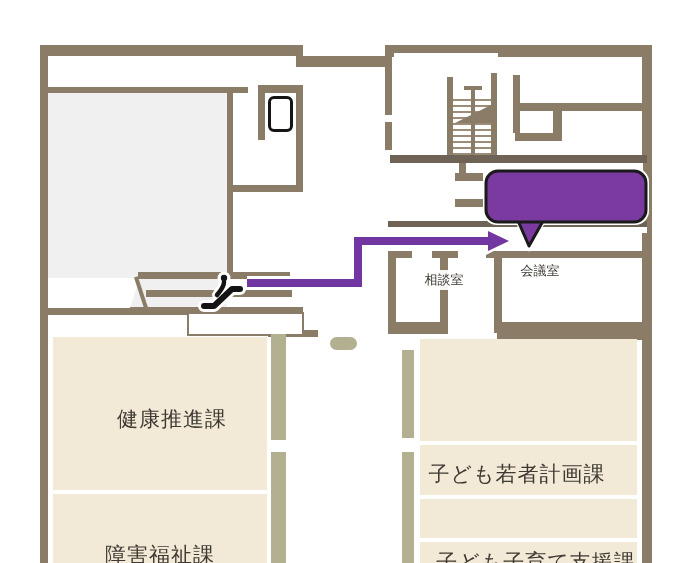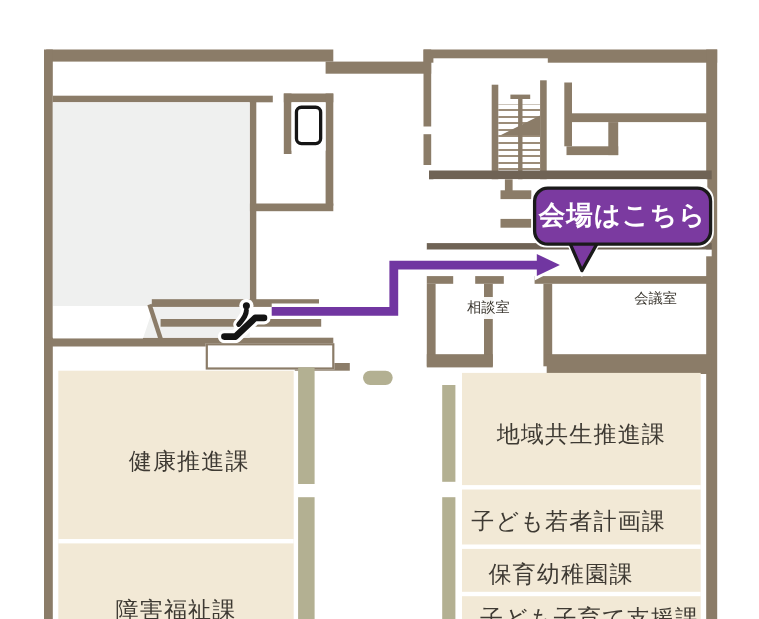--- a/index.html
+++ b/index.html
@@ -127,25 +127,22 @@
     <path d="M26,12 C26,17 23,20 19,25" fill="none" stroke="#141414" stroke-width="4.5" stroke-linecap="round"></path>
     <circle cx="26" cy="8" r="3.2" fill="#141414"></circle>
   </svg>
 
   <svg class="abs" style="left:470px;top:158px;" width="200" height="100" viewBox="470 158 200 100">
     <rect x="483" y="168" width="166" height="57" rx="14" fill="#ffffff"></rect>
     <polygon points="511,212 551,212 529,252" fill="#ffffff"></polygon>
     <polygon points="515,214 547,214 529,246" fill="#7b3aa0" stroke="#1a1a1a" stroke-width="3" stroke-linejoin="round"></polygon>
     <rect x="486" y="171" width="160" height="51" rx="12" fill="#7b3aa0" stroke="#1a1a1a" stroke-width="3"></rect>
   </svg>
-  <div class="bubble-text">会場はこちら</div>
 
   <div class="badge" style="left:444px;top:270px;text-align:right;">相談室</div>
-  <div class="badge" style="left:596px;top:261px;">会議室</div>
+  <div class="badge" style="left:540px;top:261px;">会議室</div>
 
   <div class="dept" style="left:53px;top:405px;width:214px;margin-left:12px;">健康推進課</div>
   <div class="dept" style="left:53px;top:541px;width:214px;">障害福祉課</div>
-  <div class="dept" style="left:420px;top:381px;width:217px;">地域共生推進課</div>
   <div class="dept" style="left:420px;top:460px;width:194px;">子ども若者計画課</div>
-  <div class="dept" style="left:420px;top:508px;width:180px;">保育幼稚園課</div>
   <div class="dept" style="left:420px;top:548px;width:232px;">子ども子育て支援課</div>
 
 </div>
 
 </body></html>

